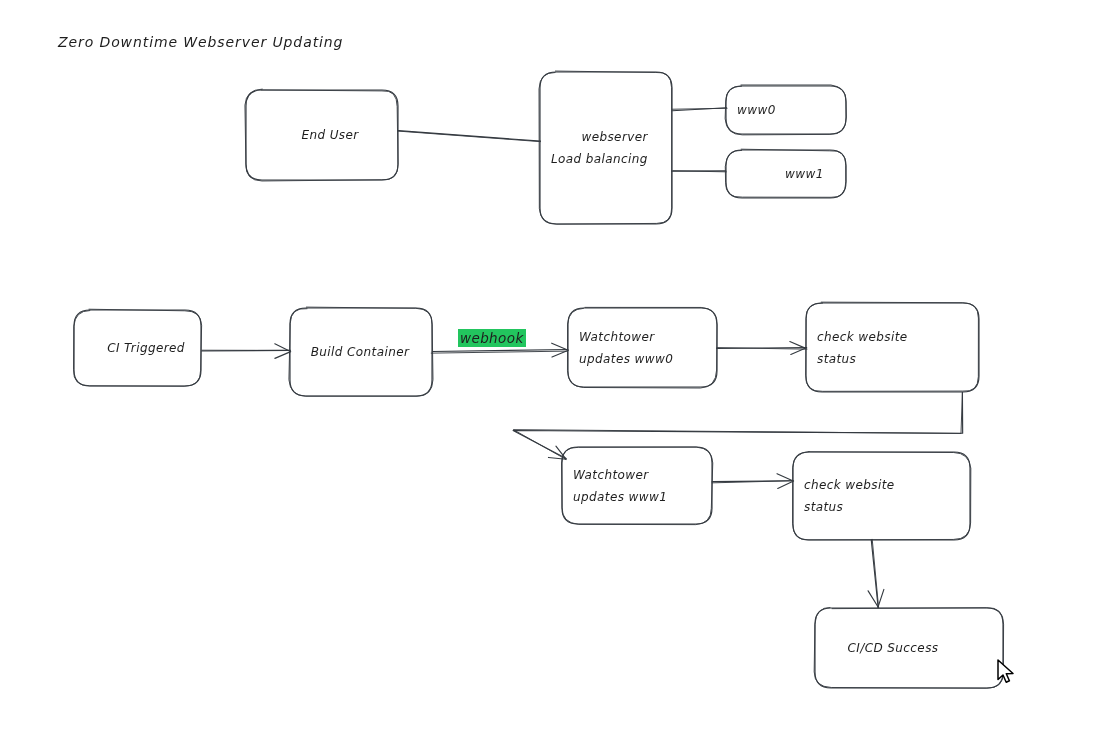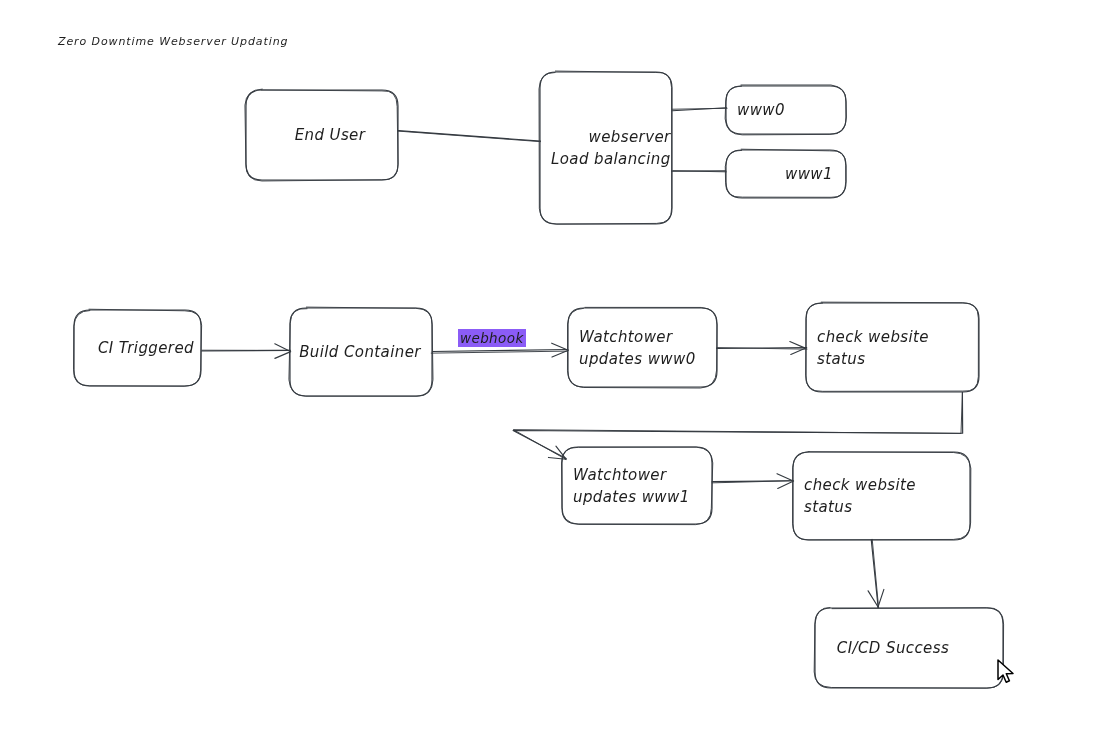--- a/index.html
+++ b/index.html
@@ -45,32 +45,32 @@
     position: absolute;
     font-family: "DejaVu Sans", sans-serif;
     color: #1e1e1e;
     white-space: pre;
     letter-spacing: 0.4px;
     pointer-events: none;
     font-style: italic;
     font-weight: 400;
   }
   .diagram-title {
-    font-size: 11px;
+    font-size: 14px;
     line-height: 18px;
     letter-spacing: 0.9px;
   }
   .node-label {
-    font-size: 15px;
+    font-size: 12px;
     line-height: 22px;
   }
   .edge-label {
     font-size: 13.5px;
     line-height: 18px;
-    background: #8b5cf6;
+    background: #22c55e;
     padding: 0 2px;
   }
   .cursor {
     position: absolute;
     width: 20px;
     height: 26px;
     pointer-events: none;
   }
 </style>
 </head>

